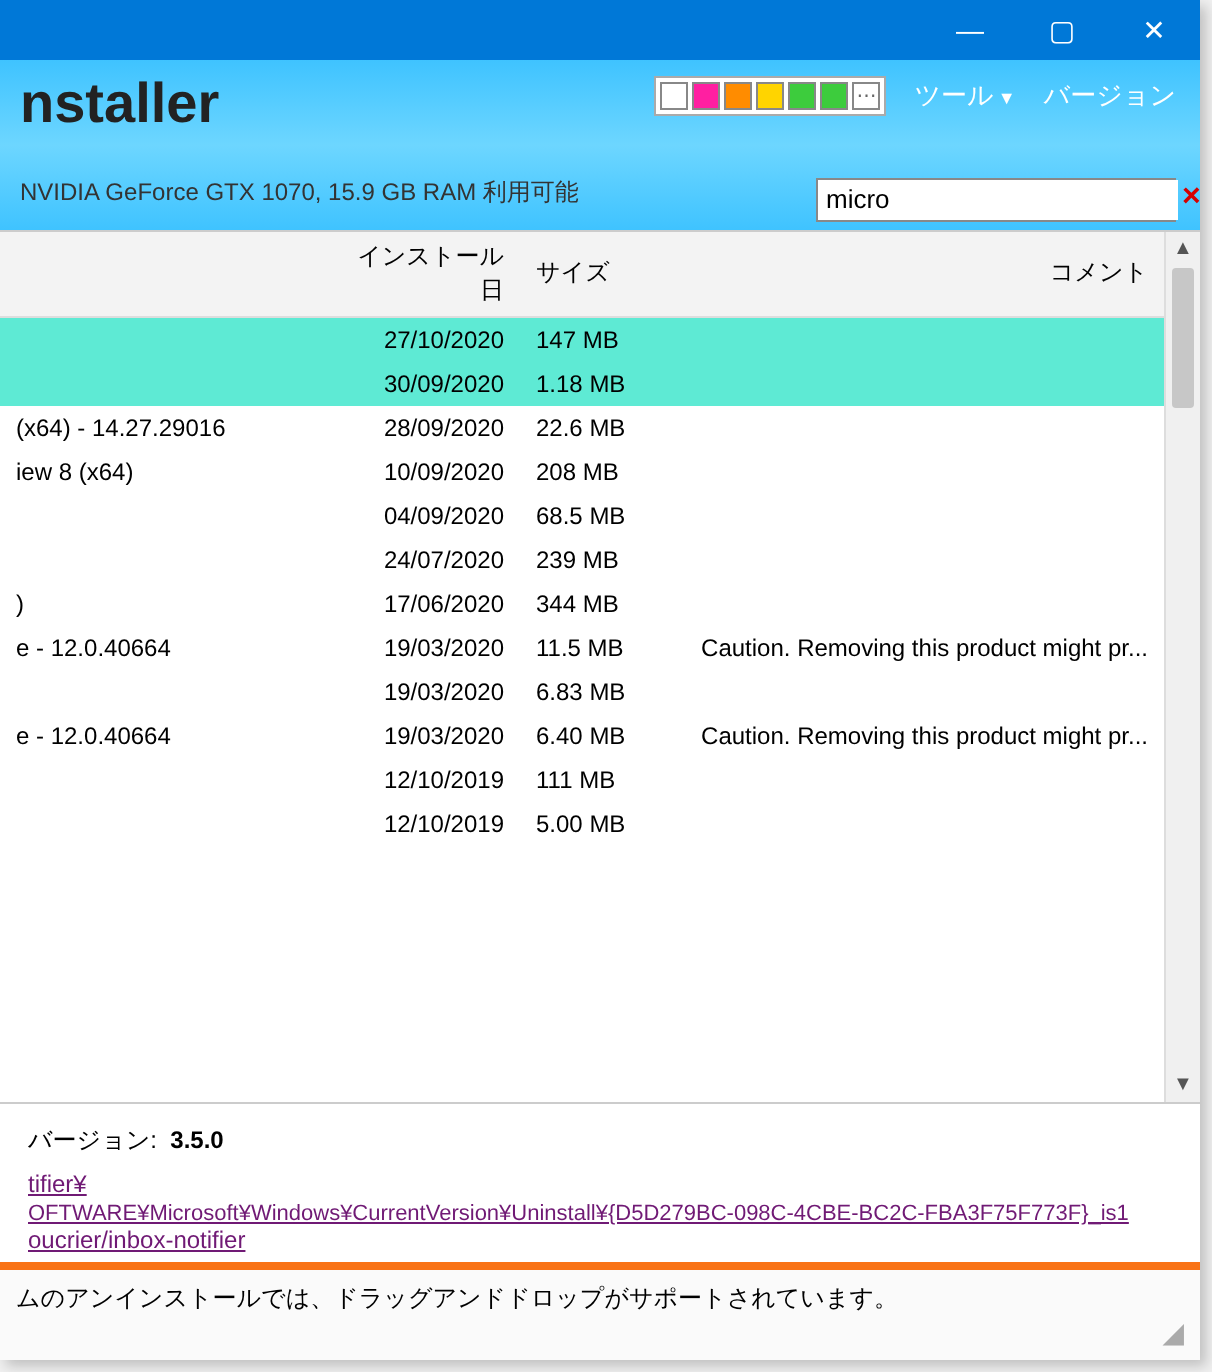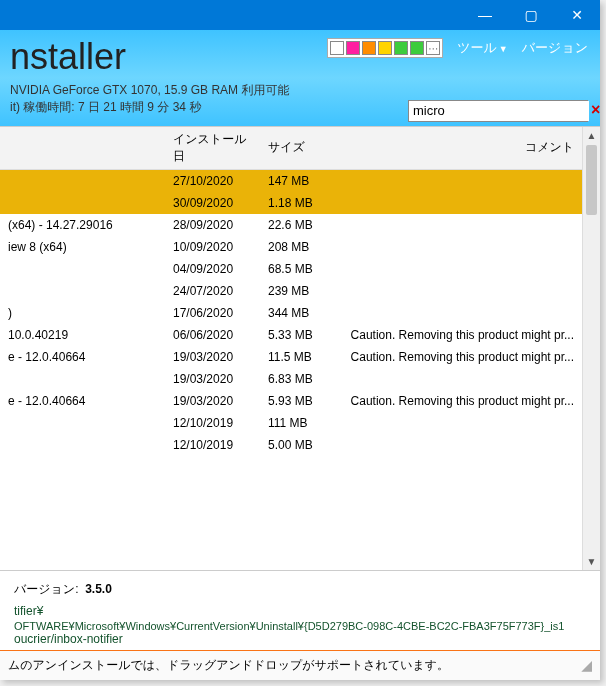--- a/index.html
+++ b/index.html
@@ -1,68 +1,67 @@
 <!DOCTYPE html>
 <html><head>
 <meta charset="utf-8">
 <style>
   * { box-sizing: border-box; margin: 0; padding: 0; }
   body { font-family: "Segoe UI", Meiryo, sans-serif; font-size: 12px; background: #f0f0f0; width: 606px; height: 686px; overflow: hidden; position: relative; }
   .window { width: 600px; height: 680px; background: #fff; display: flex; flex-direction: column; box-shadow: 3px 3px 6px rgba(0,0,0,0.2); }
   .titlebar { height: 30px; background: #0078d7; display: flex; justify-content: flex-end; align-items: stretch; }
   .titlebar .tbtn { width: 46px; display:flex; align-items:center; justify-content:center; color:#fff; font-size:14px; }
   .header { background: linear-gradient(#3fc3ff,#6dd6ff,#3fc3ff); padding: 6px 10px 10px 10px; position: relative; color:#003; }
-  .app-title { font-size: 36px; font-weight: 400; color:#222; }
-  .sysinfo { margin-top:4px; font-size:12px; color:#333; line-height:1.4; }
+  .app-title { font-size: 28px; font-weight: 700; color:#222; }
+  .sysinfo { margin-top:20px; font-size:12px; color:#333; line-height:1.4; }
   .header-right { position:absolute; top:8px; right:12px; display:flex; align-items:center; gap:14px; color:#fff; font-size:13px; }
   .color-chips { display:flex; border:1px solid #aaa; background:#fff; padding:2px; gap:2px; }
   .chip { width:14px; height:14px; border:1px solid #888; }
   .chip.dots { display:flex; align-items:center; justify-content:center; font-size:10px; color:#666; background:#fff; }
   .link-white { color:#fff; cursor:pointer; font-size:13px; }
   .dd { font-size:9px; margin-left:2px; }
   .searchbar { position:absolute; right:12px; bottom:4px; width:180px; height:22px; background:#fff; border:1px solid #888; display:flex; padding:0 4px; }
   .searchbar input { border:none; outline:none; flex:1; font-size:13px; }
   .searchbar .clear { color:#d40000; font-weight:bold; font-size:16px; cursor:pointer; padding:0 2px; }
   .table-area { flex:1; display:flex; overflow:hidden; border-top:1px solid #ccc; }
   .table-scroll { flex:1; overflow-y:auto; }
   table { border-collapse:collapse; width:100%; font-size:12px; }
   th { text-align:left; font-weight:400; background:#f3f3f3; border-bottom:1px solid #ddd; padding:4px 8px; position:sticky; top:0; }
   td { padding:4px 8px; white-space:nowrap; overflow:hidden; text-overflow:ellipsis; }
-  tr.hl td { background:#eab308; }
+  tr.hl td { background:#5eead4; }
   .col-name { width:165px; max-width:165px; }
-  .col-date { width:95px; }
+  .col-date { width:95px;text-align:right; }
   .col-size { width:70px; }
   .col-comment { max-width:200px; overflow:hidden; text-overflow:ellipsis;text-align:right; }
   .vscroll { width:18px; background:#f0f0f0; border-left:1px solid #ddd; position:relative; }
   .vscroll .up, .vscroll .down { height:18px; display:flex; align-items:center; justify-content:center; color:#555; font-size:10px; }
   .vscroll .thumb { position:absolute; top:18px; left:3px; right:3px; height:70px; background:#c7c7c7; border-radius:2px; }
   .detail { border-top:1px solid #ccc; padding:10px 14px 4px 14px; font-size:12px; }
   .detail-row1 { display:flex; gap:40px; margin-bottom:6px; }
   .detail-row1 b { font-weight:700; }
-  .detail a, .linklike { color:#14532d; word-break:break-all; cursor:pointer; }
+  .detail a, .linklike { color:#701a75; text-decoration:underline; word-break:break-all; cursor:pointer; }
   .regline { font-size:11px; margin-top:2px; }
-  .statusbar { border-top:1px solid #f97316; padding:6px 8px; font-size:12px; background:#fafafa; display:flex; }
+  .statusbar { border-top:4px solid #f97316; padding:6px 8px; font-size:12px; background:#fafafa; display:flex;flex-direction:column; }
   .statusbar .grip { margin-left:auto; color:#aaa; font-size:14px; }
 </style>
 </head>
 <body>
 
 <div class="window">
 
   <div class="titlebar">
     <div class="tbtn">—</div>
     <div class="tbtn">▢</div>
     <div class="tbtn close">✕</div>
   </div>
 
   <div class="header">
     <div class="app-title">nstaller</div>
     <div class="sysinfo">
       <div>NVIDIA GeForce GTX 1070, 15.9 GB RAM 利用可能</div>
-      <div>it)   稼働時間: 7 日 21 時間 9 分 34 秒</div>
     </div>
 
     <div class="header-right">
       <div class="color-chips">
         <span class="chip" style="background:#ffffff"></span>
         <span class="chip" style="background:#ff1fa1"></span>
         <span class="chip" style="background:#ff8c00"></span>
         <span class="chip" style="background:#ffd400"></span>
         <span class="chip" style="background:#3dcc3d"></span>
         <span class="chip" style="background:#3dcc3d"></span>
@@ -128,41 +127,35 @@
               <td class="col-size">239 MB</td>
               <td class="col-comment"></td>
             </tr>
             <tr>
               <td class="col-name">)</td>
               <td class="col-date">17/06/2020</td>
               <td class="col-size">344 MB</td>
               <td class="col-comment"></td>
             </tr>
             <tr>
-              <td class="col-name">10.0.40219</td>
-              <td class="col-date">06/06/2020</td>
-              <td class="col-size">5.33 MB</td>
-              <td class="col-comment">Caution. Removing this product might pr...</td>
-            </tr>
-            <tr>
               <td class="col-name">e - 12.0.40664</td>
               <td class="col-date">19/03/2020</td>
               <td class="col-size">11.5 MB</td>
               <td class="col-comment">Caution. Removing this product might pr...</td>
             </tr>
             <tr>
               <td class="col-name"></td>
               <td class="col-date">19/03/2020</td>
               <td class="col-size">6.83 MB</td>
               <td class="col-comment"></td>
             </tr>
             <tr>
               <td class="col-name">e - 12.0.40664</td>
               <td class="col-date">19/03/2020</td>
-              <td class="col-size">5.93 MB</td>
+              <td class="col-size">6.40 MB</td>
               <td class="col-comment">Caution. Removing this product might pr...</td>
             </tr>
             <tr>
               <td class="col-name"></td>
               <td class="col-date">12/10/2019</td>
               <td class="col-size">111 MB</td>
               <td class="col-comment"></td>
             </tr>
             <tr>
               <td class="col-name"></td>

